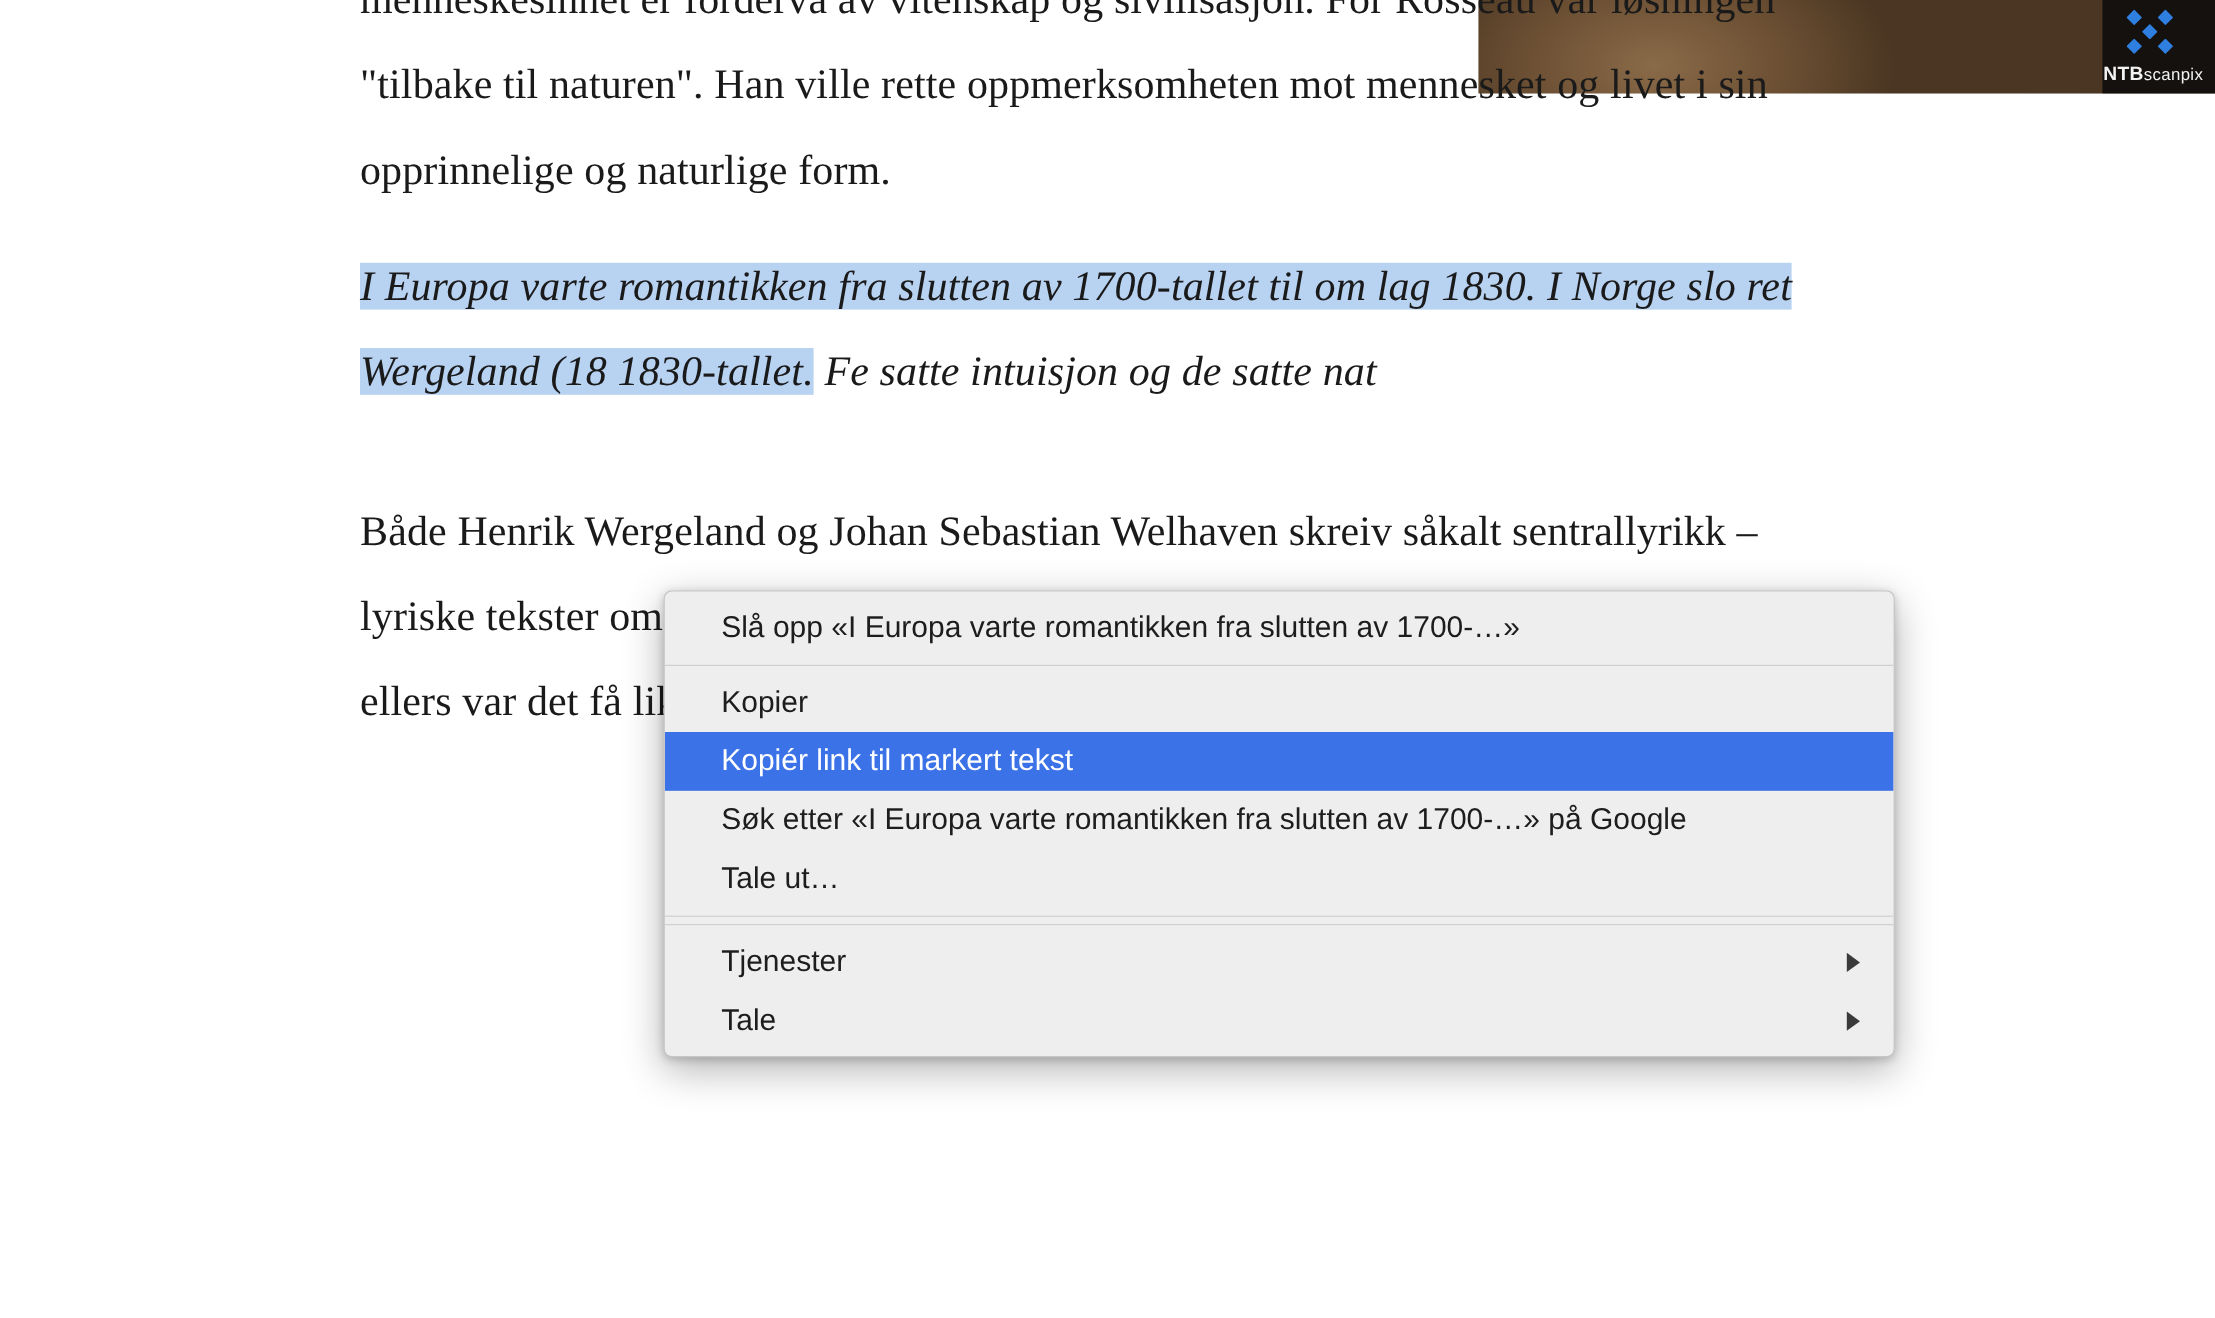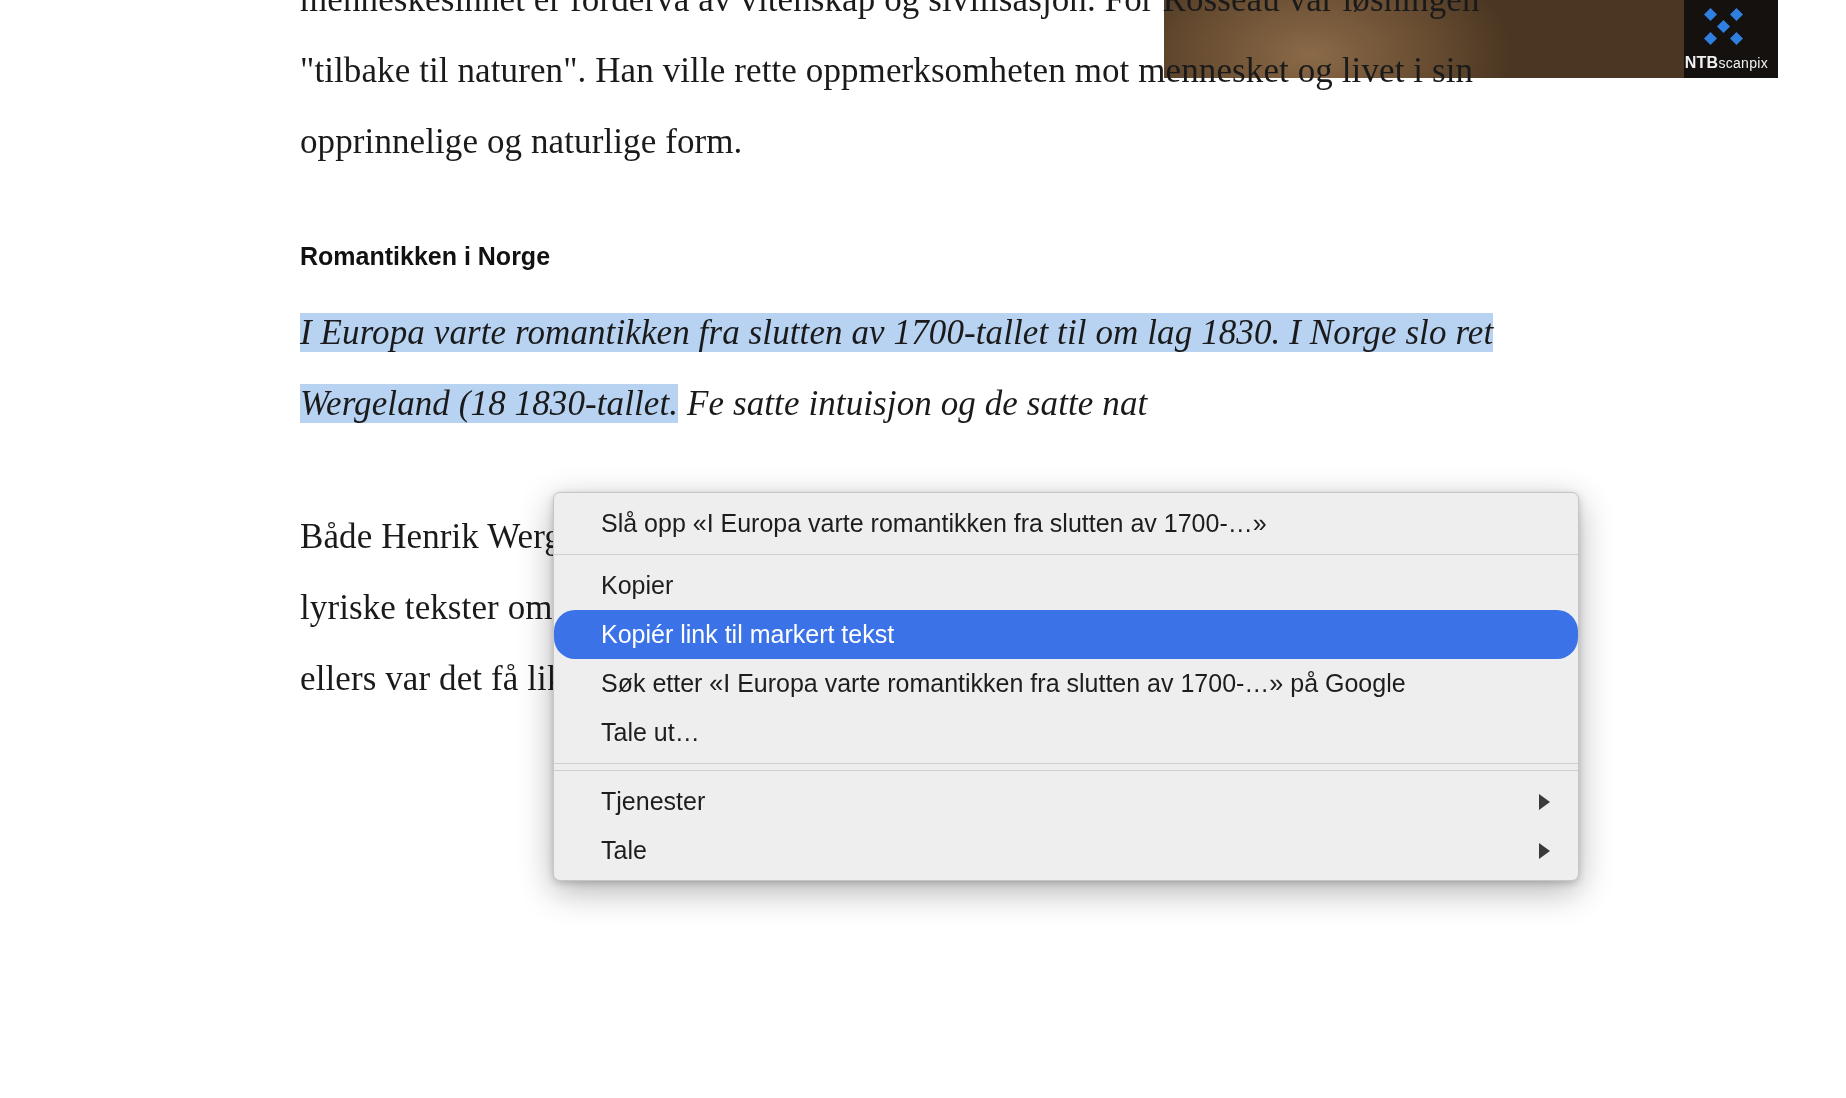--- a/index.html
+++ b/index.html
@@ -57,21 +57,21 @@
     box-decoration-break: clone;
     -webkit-box-decoration-break: clone;
   }
   .para.after {
     margin-top: 62px;
   }
 
   
   .photo {
     position: absolute;
-    left: 1164px;
+    left: 1232px;
     top: 0;
     width: 614px;
     height: 78px;
     overflow: hidden;
   }
   .photo-img {
     position: absolute;
     inset: 0;
     background:
       radial-gradient(ellipse 200px 120px at 24% 70%, #8a6a48 0%, #6b4f33 55%, #4a3622 100%),
@@ -136,21 +136,20 @@
     position: relative;
     padding: 8px 26px 9px 47px;
     line-height: 32px;
     white-space: nowrap;
     overflow: hidden;
     text-overflow: ellipsis;
   }
   .menu-item.selected {
     background: #3b72e8;
     color: #ffffff;
-    border-radius: 21px;
   }
   .menu-sep {
     height: 1px;
     background: #cfcfcf;
     margin: 6px 0 6px 0;
   }
   .menu-item .arrow {
     position: absolute;
     right: 28px;
     top: 50%;
@@ -178,21 +177,20 @@
     </div>
     <div class="photo-credit">
       <b>NTB</b><i>scanpix</i>
     </div>
   </div>
 
   <div class="article">
 
     <p class="para first">menneskesinnet er forderva av vitenskap og sivilisasjon. For Rosseau var løsningen "tilbake til naturen". Han ville rette oppmerksomheten mot mennesket og livet i sin opprinnelige og naturlige form.</p>
 
-    <h3 class="subhead">Romantikken i Norge</h3>
 
     <p class="para highlighted"><span class="hl">I Europa varte romantikken fra slutten av 1700-tallet til om lag 1830. I Norge slo ret Wergeland (18 1830-tallet.</span><span> Fe satte intuisjon og de satte nat</span></p>
 
     <p class="para after">Både Henrik Wergeland og Johan Sebastian Welhaven skreiv såkalt sentrallyrikk – lyriske tekster om "de store, evige spørsmål" som livet, døden og kjærligheten. Men ellers var det få likheter i</p>
 
   </div>
 
   <div class="context-menu">
 
     <div class="menu-item">Slå opp «I Europa varte romantikken fra slutten av 1700-…»</div>

